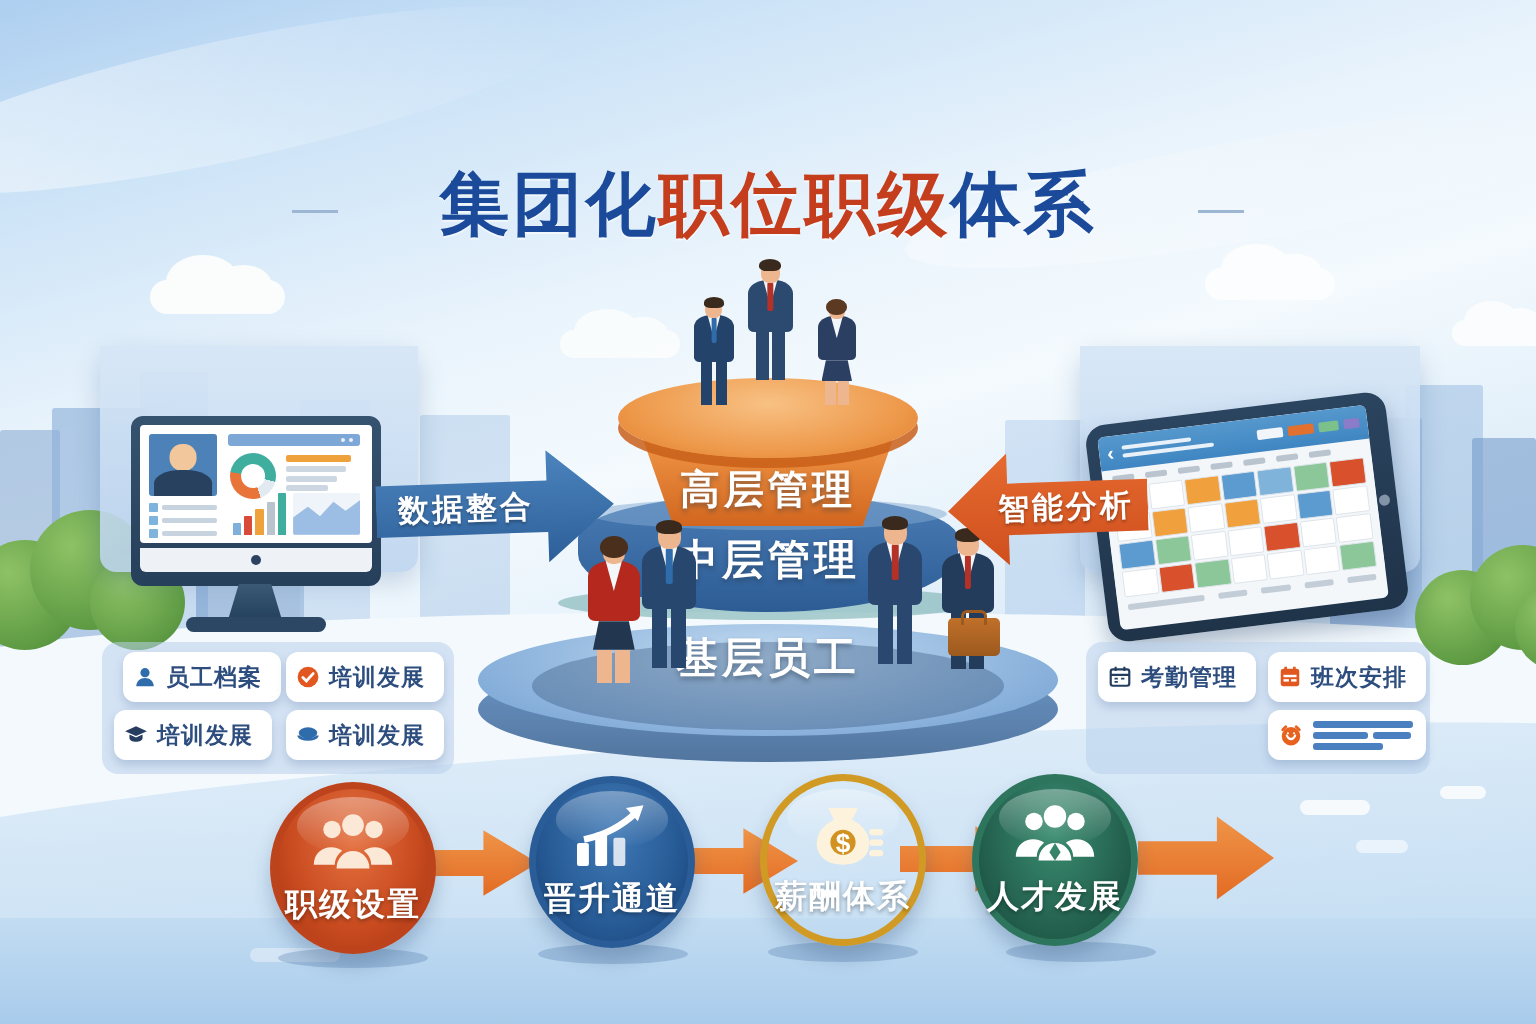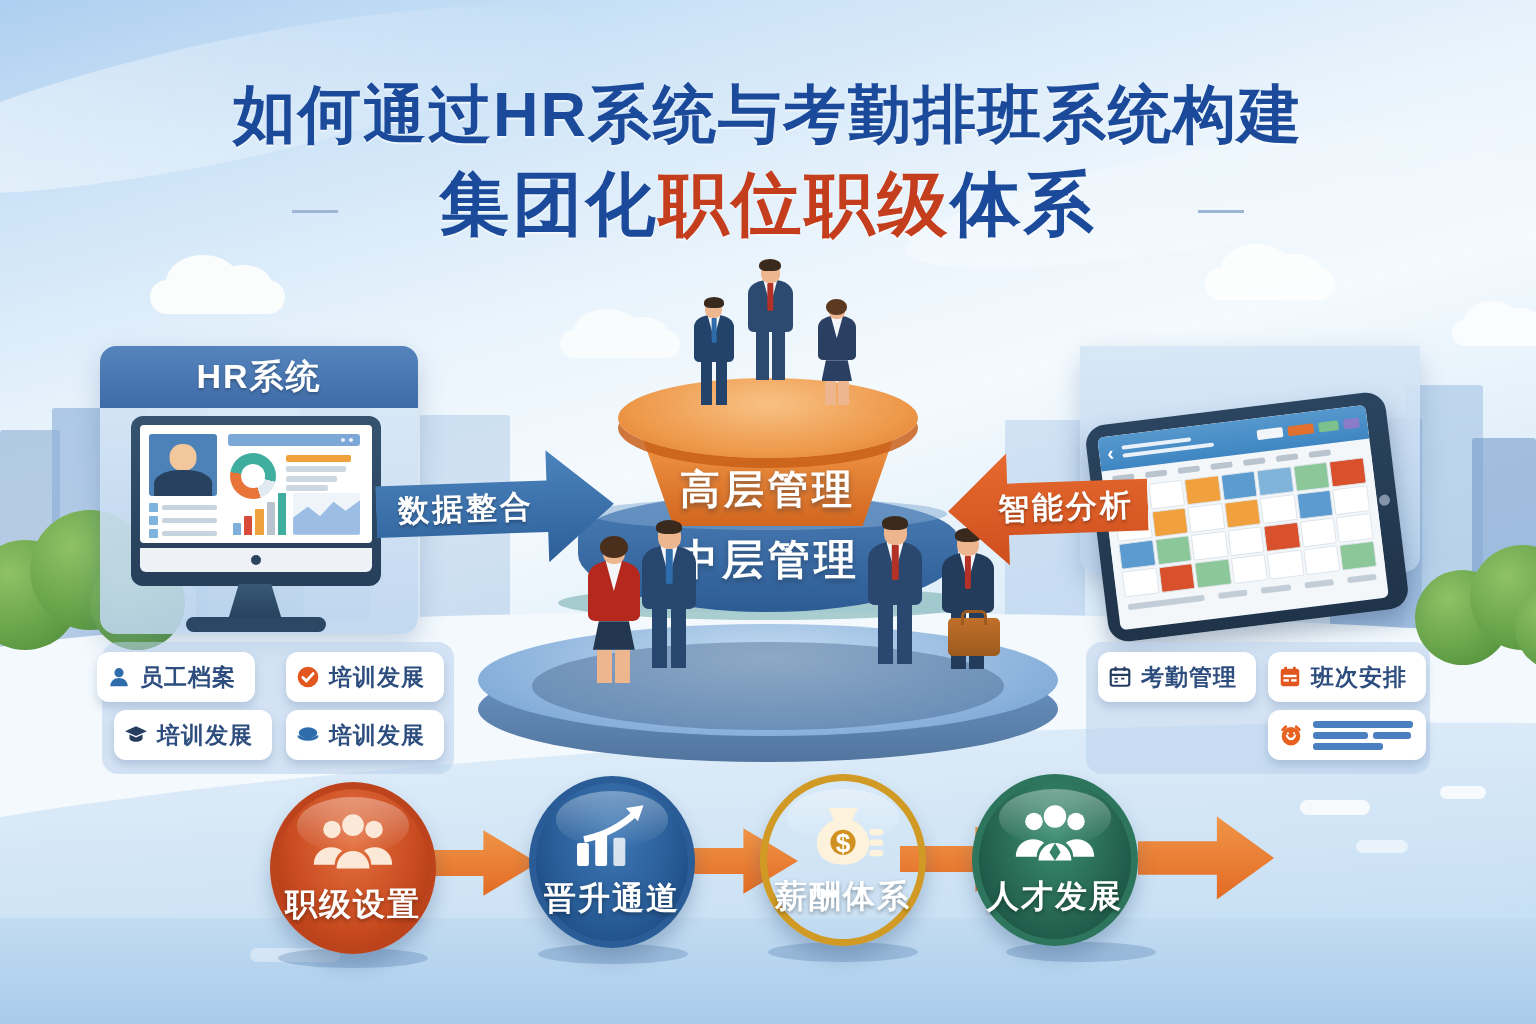--- a/index.html
+++ b/index.html
@@ -171,35 +171,35 @@
     <i style="left:0;top:40px;width:110px;height:110px;"></i>
     <i style="left:60px;top:10px;width:120px;height:120px;"></i>
     <i style="left:120px;top:55px;width:95px;height:95px;"></i>
   </div>
   <div class="bush" style="left:1415px;top:540px;width:180px;height:140px;">
     <i style="left:0;top:30px;width:95px;height:95px;"></i>
     <i style="left:55px;top:5px;width:105px;height:105px;"></i>
     <i style="left:100px;top:45px;width:85px;height:85px;"></i>
   </div>
 
-  <div class="title1">如何通过HR系统与考勤排班系统构建</div>
   <div class="title2"><span>集团化</span><span class="hl">职位职级</span><span>体系</span></div>
   <div class="tdash" style="left:292px;"></div>
   <div class="tdash" style="left:1198px;"></div>
 
   <div class="pyr">
     <div class="disc-side"></div>
     <div class="disc-top"></div>
     <div class="disc-ring"></div>
     <div class="tier tier-teal"></div>
     <div class="tier tier-blue"></div>
     <div class="cone"></div>
     <div class="pod-top"></div>
     <div class="tier-label tl-top">高层管理</div>
     <div class="tier-label tl-mid">中层管理</div>
+    <div class="tier-label tl-base">基层员工</div>
 
     <div class="figure" style="left:694px;top:300px;--hw:17px;--suit:#24436b;--tie:#2f6cab;">
       <div class="fg-head"></div>
       <div class="fg-torso">
           <span class="fg-shirt"></span>
           <span class="fg-tie"></span>
         </div>
       <div class="fg-legs"></div>
     </div>
     <div class="figure" style="left:748px;top:262px;--hw:19px;--suit:#2c4a70;--tie:#b33127;">
@@ -248,21 +248,20 @@
       <div class="fg-torso">
           <span class="fg-shirt"></span>
           <span class="fg-tie"></span>
         </div>
       <div class="fg-legs"></div>
     </div>
     <div class="briefcase"></div>
   </div>
 
   <div class="panel" style="left:100px;top:346px;">
-    <div class="phead phead-left">HR系统</div>
     <div class="pbody"></div>
   </div>
   <div class="monitor">
     <div class="m-screen">
       <div class="m-avatar"></div>
       <div class="m-rows">
         <div>
             <i></i>
             <s></s>
           </div>
@@ -363,21 +362,21 @@
   </div>
 
   <div class="flow flow-left">
       <span>数据整合</span>
     </div>
   <div class="flow flow-right">
       <span>智能分析</span>
     </div>
 
   <div class="chipzone" style="left:102px;top:642px;"></div>
-  <div class="chip" style="left:97px;top:652px;text-align:center;">
+  <div class="chip" style="left:123px;top:652px;text-align:center;">
     <svg width="24" height="24" viewBox="0 0 22 22">
         <circle cx="11" cy="7" r="4.2" fill="#2f6cab"></circle>
         <path d="M3 19.5c0-4.4 3.6-7.5 8-7.5s8 3.1 8 7.5z" fill="#2f6cab"></path>
       </svg>
     <span class="clabel">员工档案</span>
   </div>
   <div class="chip" style="left:286px;top:652px;">
     <svg width="24" height="24" viewBox="0 0 22 22">
         <circle cx="11" cy="11" r="9.5" fill="#e2571f"></circle>
         <path d="m6.3 11.5 3.2 3.2 6.2-6.8" stroke="#fff" stroke-width="2.6" fill="none" stroke-linecap="round"></path>

